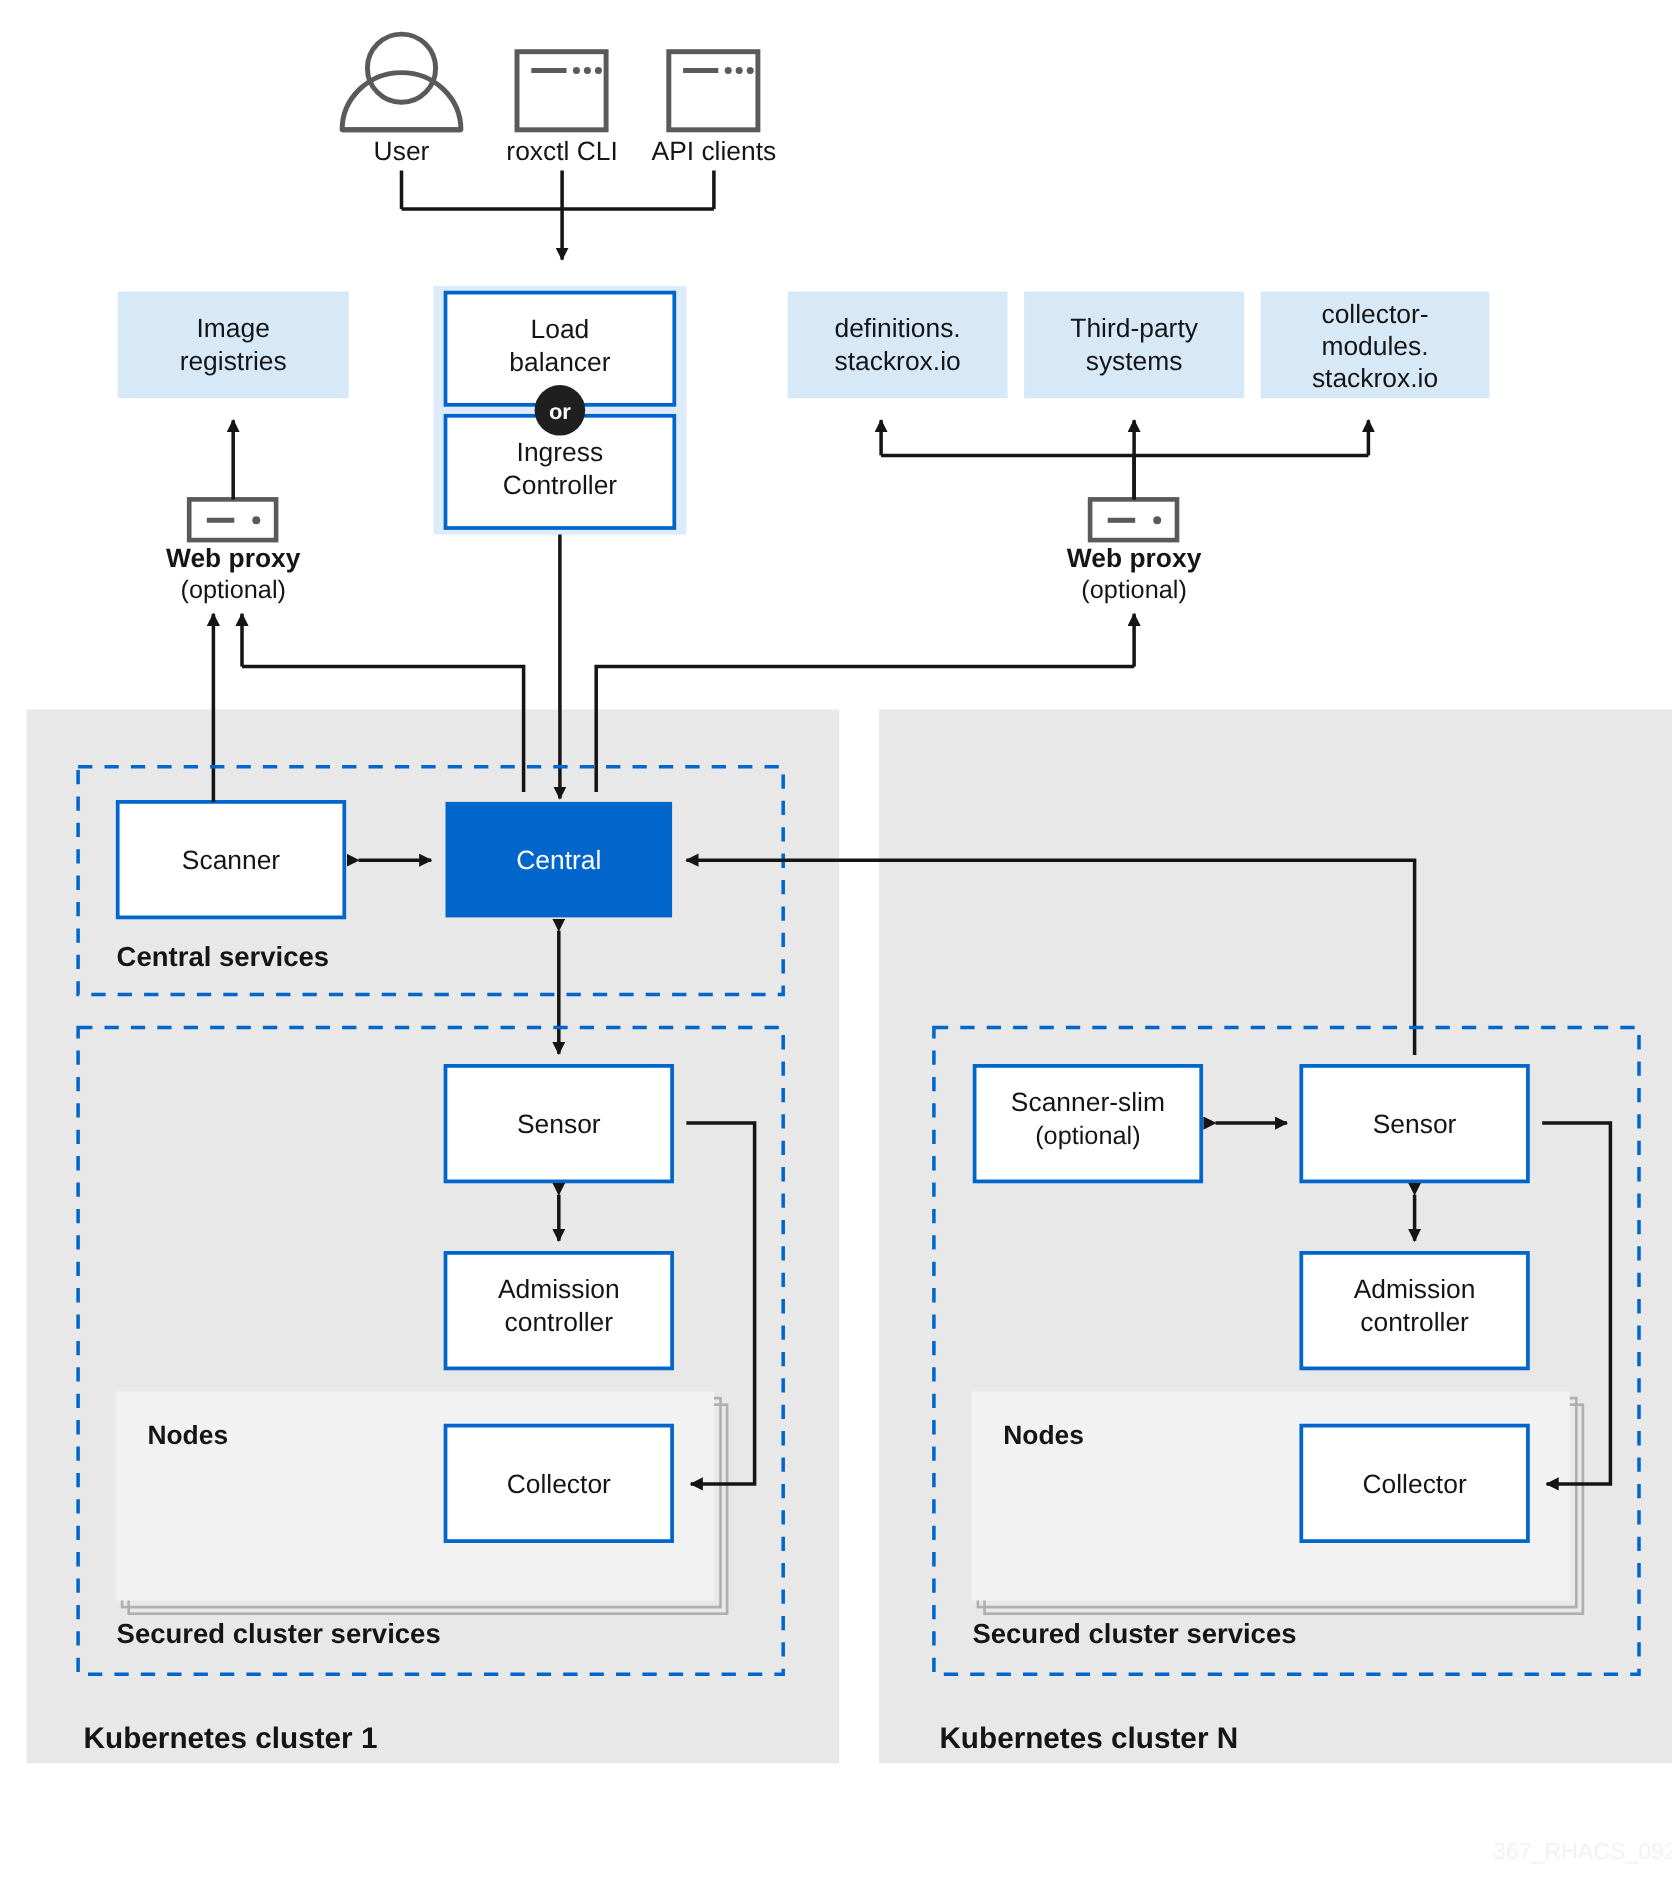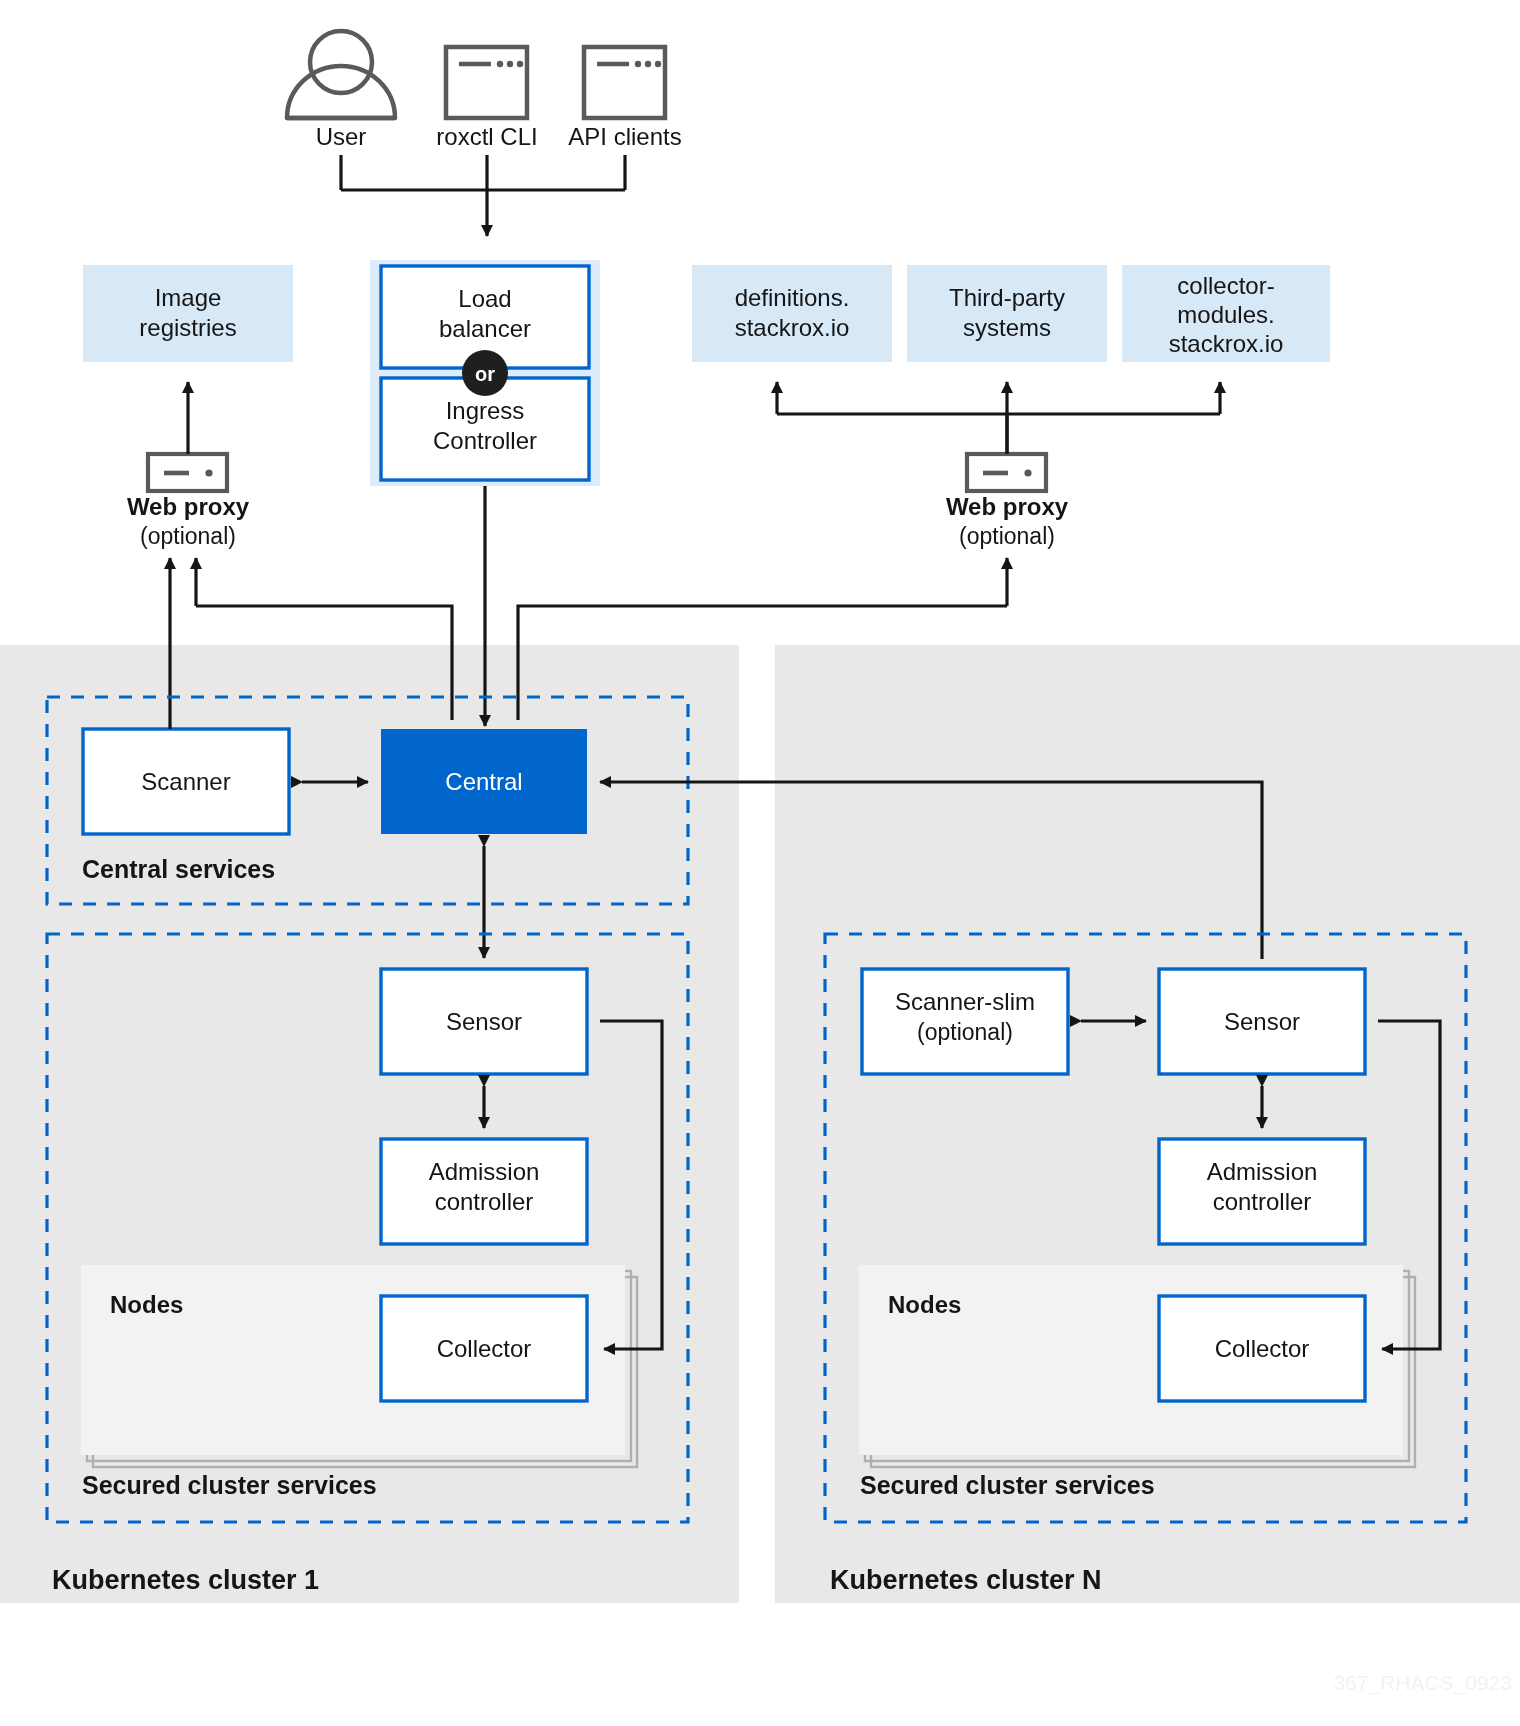--- a/index.html
+++ b/index.html
@@ -1,18 +1,18 @@
 <!DOCTYPE html>
 <html><head>
 <meta charset="utf-8">
 <style>
   html,body{margin:0;padding:0;background:#ffffff;}
   body{width:1520px;height:1726px;position:relative;overflow:hidden;
        font-family:"Liberation Sans","DejaVu Sans",sans-serif;color:#151515;}
-  #stage{position:absolute;inset:0;width:1384px;height:1726px;}
+  #stage{position:absolute;inset:0;width:1384px;height:1726px;padding-left:24px;}
   svg{display:block;}
   .lbl{font-family:"Liberation Sans","DejaVu Sans",sans-serif;fill:#151515;}
   .box-txt{font-size:24px;}
   .cap{font-size:24px;}
   .sub{font-size:23px;}
   .secname{font-size:25px;font-weight:bold;}
   .nodesname{font-size:24px;font-weight:bold;}
   .clustername{font-size:27px;font-weight:bold;}
   .ortxt{font-size:20px;font-weight:bold;fill:#ffffff;}
   .wm{font-size:21px;fill:#f2f2f2;}

